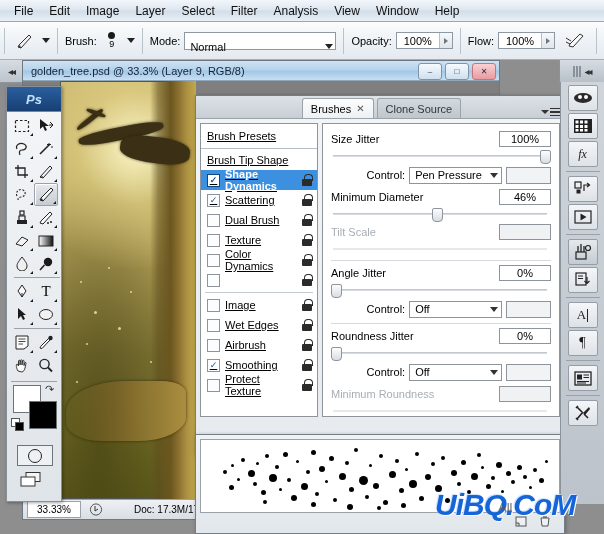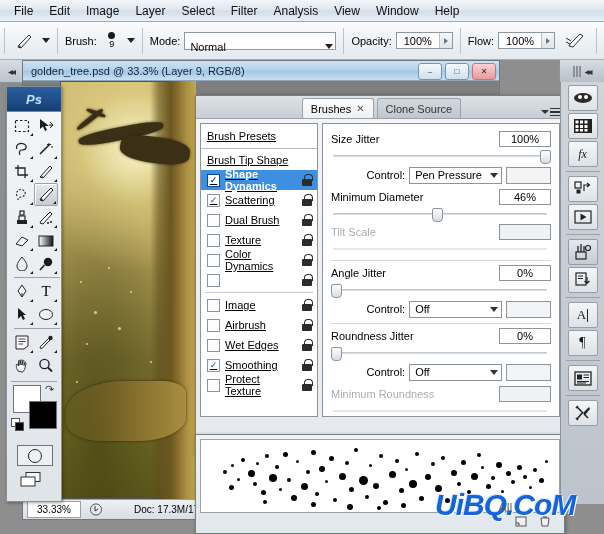--- a/index.html
+++ b/index.html
@@ -704,31 +704,31 @@
         <span>Image</span>
           </span>
         <span class="lock">
             <span class="shackle"></span>
             <span class="body"></span>
           </span>
       </div>
       <div class="bl-row">
         <span class="lft">
             <span class="cbx"></span>
-        <span>Airbrush</span>
+        <span>Wet Edges</span>
           </span>
         <span class="lock">
             <span class="shackle"></span>
             <span class="body"></span>
           </span>
       </div>
       <div class="bl-row">
         <span class="lft">
             <span class="cbx"></span>
-        <span>Wet Edges</span>
+        <span>Airbrush</span>
           </span>
         <span class="lock">
             <span class="shackle"></span>
             <span class="body"></span>
           </span>
       </div>
       <div class="bl-row">
         <span class="lft">
             <span class="cbx">✓</span>
         <span>Smoothing</span>

